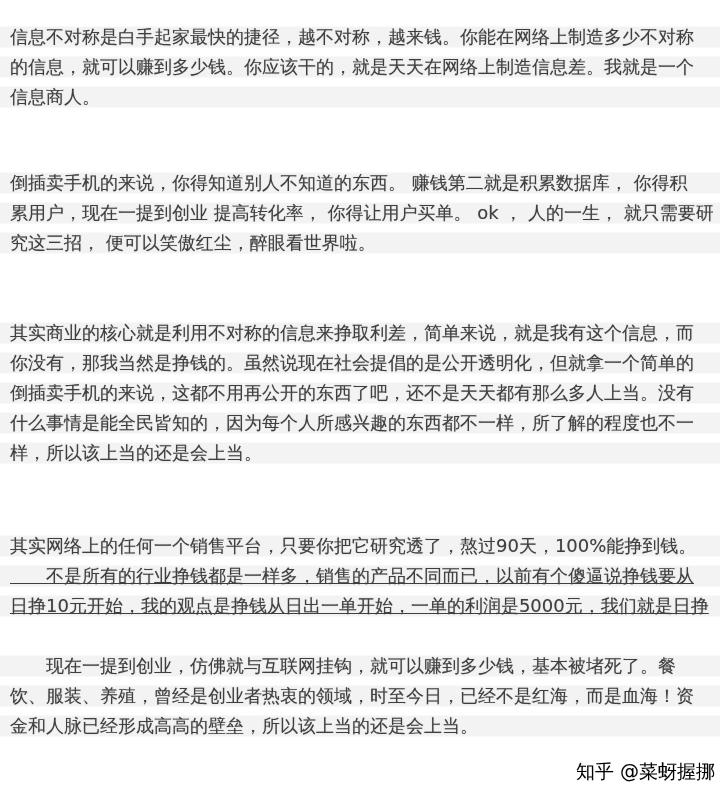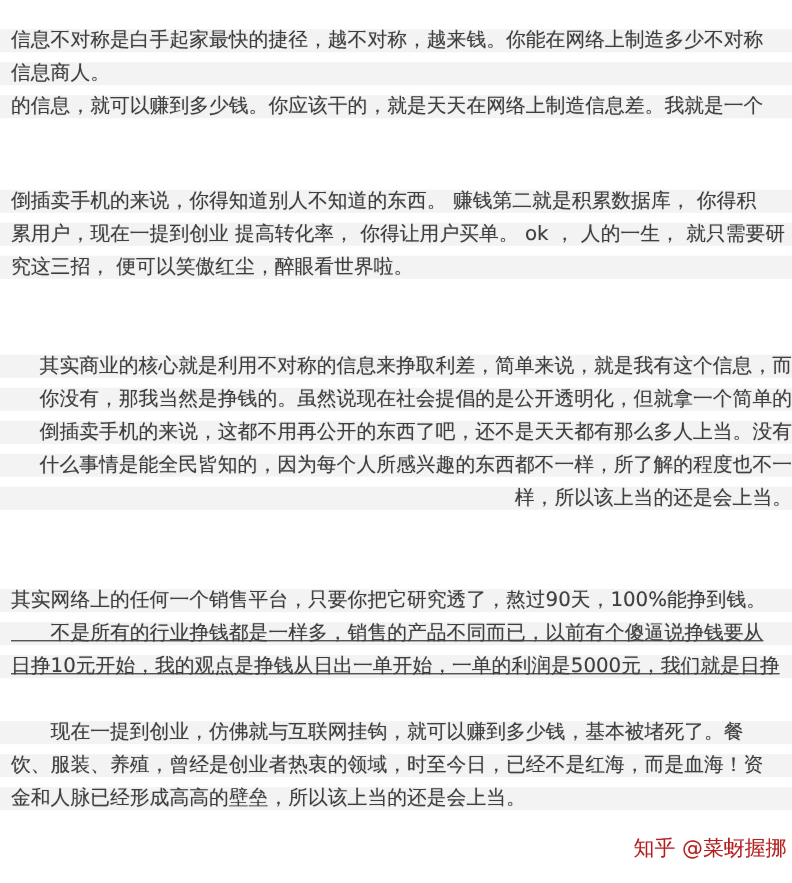--- a/index.html
+++ b/index.html
@@ -18,56 +18,56 @@
     background: #ffffff;
   }
   .article {
     padding-top: 22px;
     font-size: 18px;
     color: #3f3f3f;
   }
   .para { margin: 0; }
   .gap-a { margin-bottom: 56px; }
   .gap-b { margin-bottom: 60px; }
-  .gap-c { margin-bottom: 63px; text-align: right; }
+  .gap-c { margin-bottom: 63px; }
   .gap-d { }
   .gap-e { margin-bottom: 30px; text-decoration: underline; }
   .line {
     height: 30px;
     line-height: 30px;
     white-space: nowrap;
     padding-left: 10px;
     
     background: linear-gradient(180deg,
       #ffffff 0px, #ffffff 4px,
       #f3f3f3 5px, #f3f3f3 25px,
       #ffffff 26px, #ffffff 30px);
     text-shadow: 0 0 1px rgba(63,63,63,0.40);
   }
   .watermark {
     position: absolute;
     top: 757px;
     right: 5px;
     font-size: 19px;
     line-height: 28px;
-    color: #b91c1c;
+    color: #000000;
     white-space: nowrap;
     text-shadow: 0 0 1px rgba(185,185,185,0.5);
   }
 </style>
 </head>
 <body>
 
 <div class="page">
   <div class="article">
 
     <div class="para gap-a">
       <div class="line">信息不对称是白手起家最快的捷径，越不对称，越来钱。你能在网络上制造多少不对称</div>
+      <div class="line">的信息，就可以赚到多少钱。你应该干的，就是天天在网络上制造信息差。我就是一个</div>
       <div class="line">信息商人。</div>
-      <div class="line">的信息，就可以赚到多少钱。你应该干的，就是天天在网络上制造信息差。我就是一个</div>
     </div>
 
     <div class="para gap-b">
       <div class="line">倒插卖手机的来说，你得知道别人不知道的东西。 赚钱第二就是积累数据库， 你得积</div>
       <div class="line">累用户，现在一提到创业 提高转化率， 你得让用户买单。 ok ， 人的一生， 就只需要研</div>
       <div class="line">究这三招， 便可以笑傲红尘，醉眼看世界啦。</div>
     </div>
 
     <div class="para gap-c">
       <div class="line">其实商业的核心就是利用不对称的信息来挣取利差，简单来说，就是我有这个信息，而</div>

